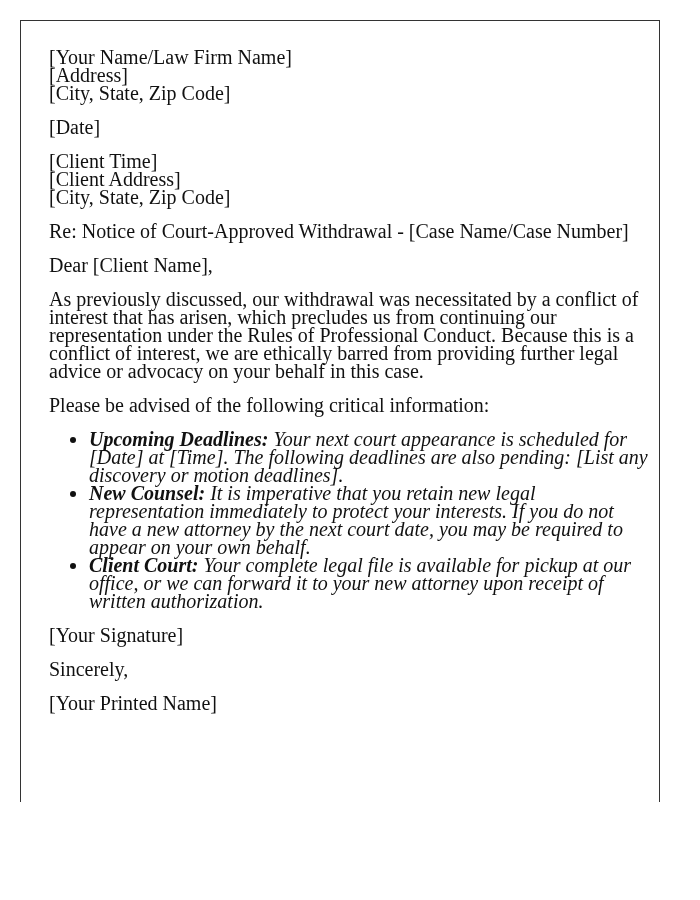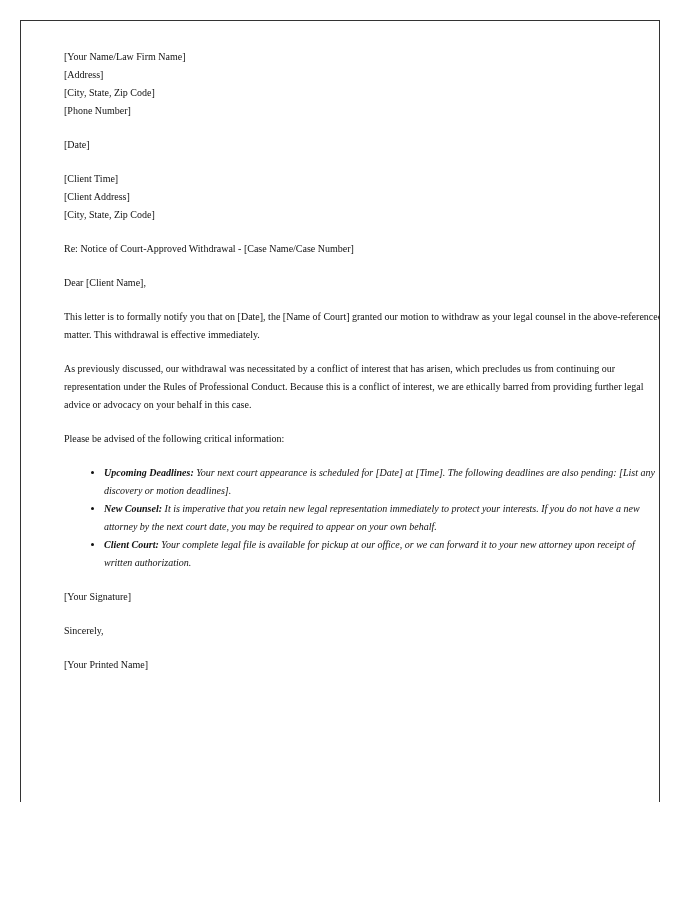--- a/index.html
+++ b/index.html
@@ -25,23 +25,22 @@
     border-right: 1px solid #333333;
     border-top: 1px solid #333333;
     box-sizing: border-box;
     overflow: hidden;
   }
   .content {
     position: absolute;
     left: 28px;
     top: 27px;
     width: 600px;
-    font-size: 10px;
+    font-size: 20px;
     line-height: 18px;
-    margin-left: 15px;
   }
   .block {
     margin: 0 0 16px 0;
   }
   .block .line {
     display: block;
   }
   p {
     margin: 0 0 16px 0;
   }
@@ -61,36 +60,34 @@
 </head>
 <body>
 
 <div class="page">
   <div class="content">
 
     <div class="block">
       <span class="line">[Your Name/Law Firm Name]</span>
       <span class="line">[Address]</span>
       <span class="line">[City, State, Zip Code]</span>
-      <span class="line">[Phone Number]</span>
     </div>
 
     <p>[Date]</p>
 
     <div class="block">
       <span class="line">[Client Time]</span>
       <span class="line">[Client Address]</span>
       <span class="line">[City, State, Zip Code]</span>
     </div>
 
     <p>Re: Notice of Court-Approved Withdrawal - [Case Name/Case Number]</p>
 
     <p>Dear [Client Name],</p>
 
-    <p>This letter is to formally notify you that on [Date], the [Name of Court] granted our motion to withdraw as your legal counsel in the above-referenced matter. This withdrawal is effective immediately.</p>
 
     <p>As previously discussed, our withdrawal was necessitated by a conflict of interest that has arisen, which precludes us from continuing our representation under the Rules of Professional Conduct. Because this is a conflict of interest, we are ethically barred from providing further legal advice or advocacy on your behalf in this case.</p>
 
     <p>Please be advised of the following critical information:</p>
 
     <ul>
       <li><b>Upcoming Deadlines:</b><span> Your next court appearance is scheduled for [Date] at [Time]. The following deadlines are also pending: [List any discovery or motion deadlines].</span></li>
       <li><b>New Counsel:</b><span> It is imperative that you retain new legal representation immediately to protect your interests. If you do not have a new attorney by the next court date, you may be required to appear on your own behalf.</span></li>
       <li><b>Client Court:</b><span> Your complete legal file is available for pickup at our office, or we can forward it to your new attorney upon receipt of written authorization.</span></li>
     </ul>

